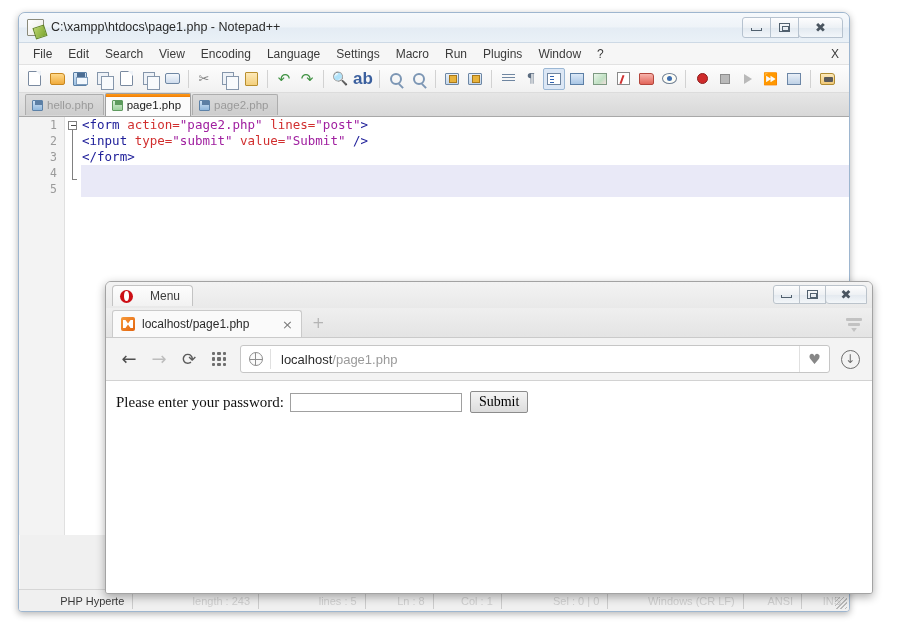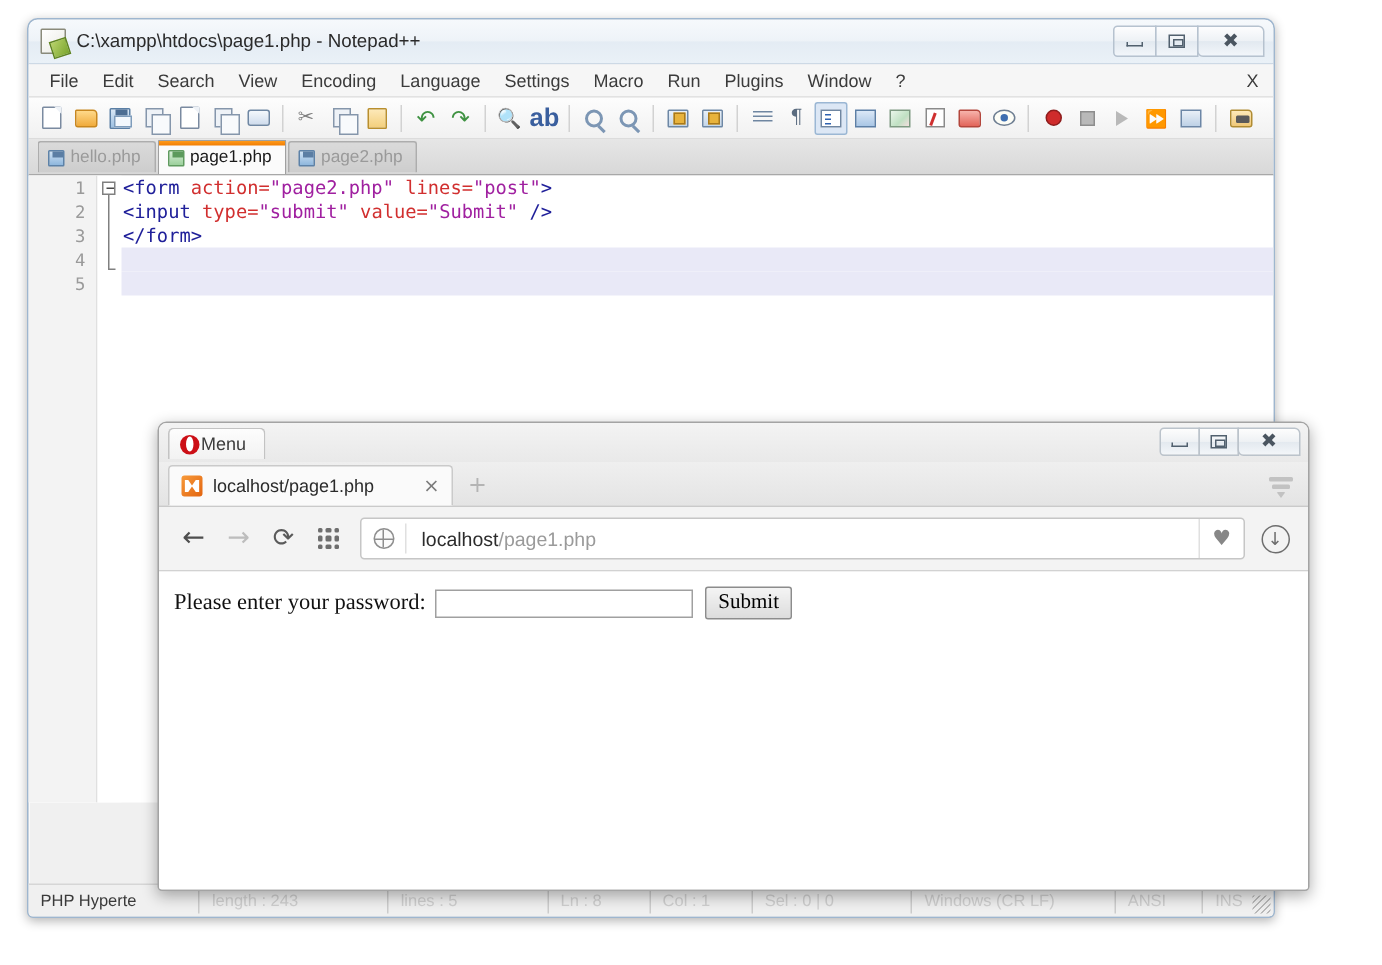--- a/index.html
+++ b/index.html
@@ -169,21 +169,21 @@
   .cl.cur { background: #e9e9f7; }
   .tag { color: #20209a; }
   .attr { color: #d12f2f; }
   .str { color: #a020a0; }
   .txt { color: #1a1a1a; font-weight: bold; }
   .curline-strip { position:absolute; left:46px; right:0; height:16px; background:#e9e9f7; }
 
   .statusbar {
     position: absolute; left: 0; bottom: 0; width: 100%; height: 22px;
     background: #f0f0f0; border-top: 1px solid #d6d6d6;
-    display: flex; align-items: center; font-size: 11px; color: #3a3a3a;
+    display: flex; align-items: center; font-size: 11px; color: #3a3a3a; text-align: right;
   }
   .sb-cell { padding: 0 8px; border-right: 1px solid #cccccc; height: 16px; line-height: 16px; white-space: nowrap; overflow: hidden; }
   .sb-grip { position:absolute; right:2px; bottom:2px; width:12px; height:12px;
      background: repeating-linear-gradient(135deg,#b9b9b9 0 1px,transparent 1px 3px); }
 
   
   #opera-window {
     position: absolute; left: 105px; top: 281px;
     width: 768px; height: 313px;
     background: #f1f1f1;
@@ -191,21 +191,21 @@
     border-radius: 6px 6px 3px 3px;
     box-shadow: 0 3px 10px rgba(0,0,0,0.32);
     overflow: hidden;
   }
   .op-top {
     height: 26px; position: relative;
     background: linear-gradient(to bottom,#f3f3f3,#e9e9e9);
   }
   .op-menubtn {
     position: absolute; left: 6px; top: 3px; height: 21px;
-    padding: 0 12px 0 7px; display: flex; align-items: center; gap: 1px;
+    padding: 0 12px 0 7px; display: flex; align-items: center; gap: 17px;
     background: linear-gradient(to bottom,#fdfdfd,#f2f2f2);
     border: 1px solid #c3c3c3; border-bottom: none;
     border-radius: 4px 4px 0 0; font-size: 12px; color: #3c3c3c;
   }
   .op-logo { width: 13px; height: 13px; border-radius: 50%;
     background: #cc0f16; position: relative; }
   .op-logo:after { content:""; position:absolute; left:4px; top:1.5px; width:5px; height:10px;
     border-radius: 50%; background: #ffffff; }
   .op-wbtns { position: absolute; right: 5px; top: 3px; display: flex; }
   .op-wbtn {

